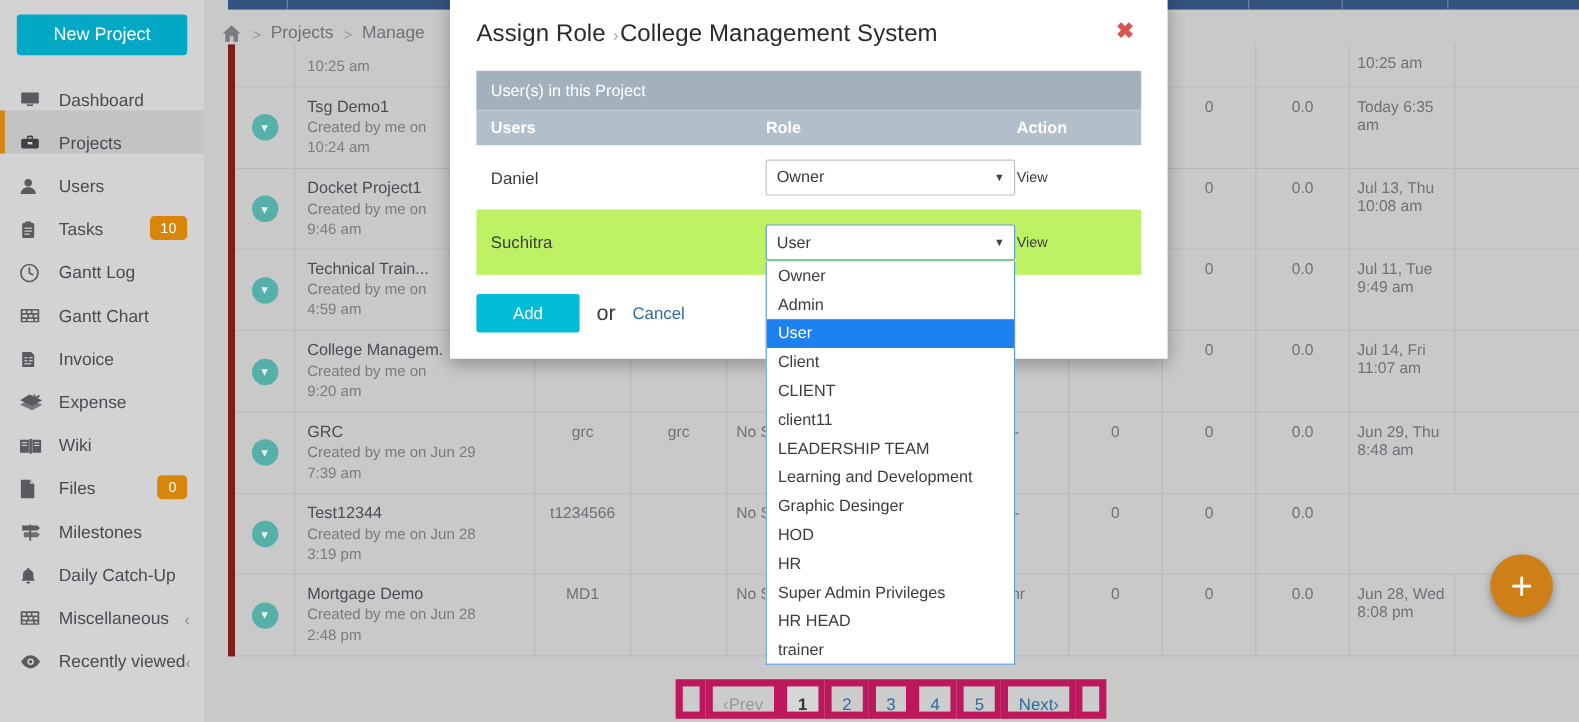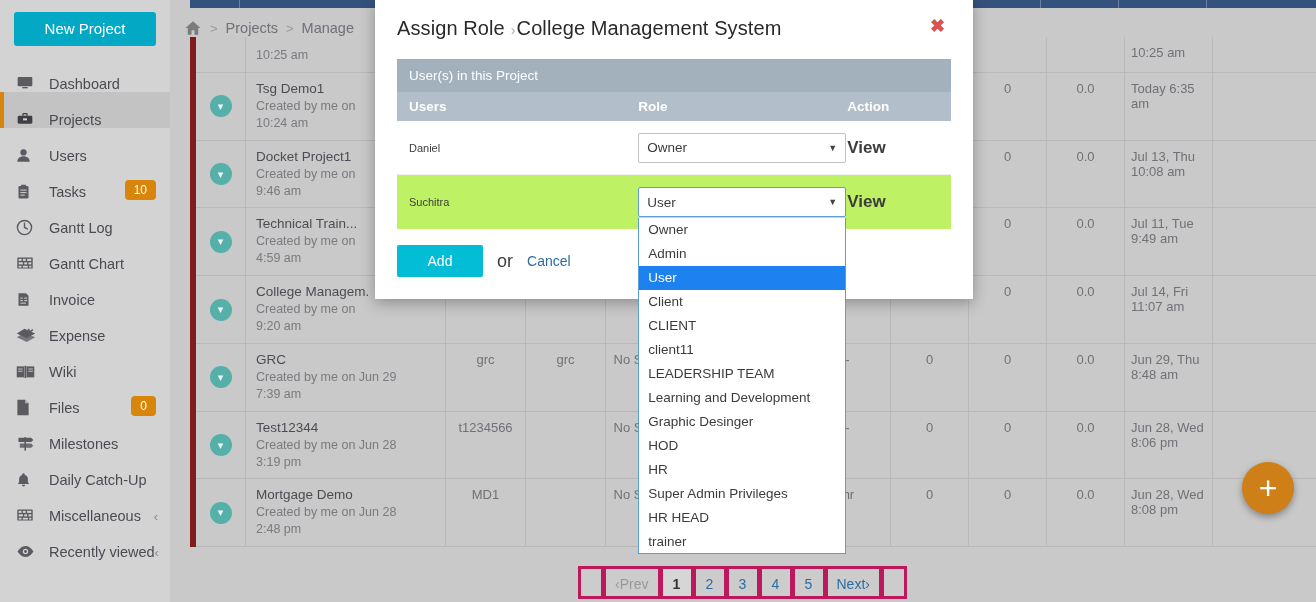--- a/index.html
+++ b/index.html
@@ -101,21 +101,21 @@
     display:flex; align-items:center; justify-content:center; font-size:11px;
   }
 
   
   #pagination {
     position: absolute; left: 0; right: 0; bottom: 0; height: 40px;
     display: flex; align-items: center; justify-content: center;
   }
   .pg {
     min-width: 34px; height: 33px; line-height: 31px; text-align:center;
-    border: 3px solid #be185d; margin-left: -1px; padding: 0 9px;
+    border: 6px solid #be185d; margin-left: -1px; padding: 0 9px;
     color: #2d6ca2; font-size: 14px; background: #cccccc; cursor: pointer;
   }
   .pg.blank { padding: 0; min-width: 26px; color: transparent; cursor: default;}
   .pg.cur { background: #d6d6d6; color: #333; font-weight: bold; }
   .pg.disabled { color: #999; cursor: default; }
 
   
   #fab {
     position: absolute; right: 22px; bottom: 88px; width: 52px; height: 52px;
     border-radius: 50%; background: #cf7f18; color: #fff;
@@ -150,22 +150,22 @@
   .mt-head {
     background: #b2bec9; color: #fff; font-size: 13.5px; font-weight: bold;
     display: flex; padding: 7px 12px;
   }
   .mt-row { display: flex; align-items: center; min-height: 54px; padding: 0 12px;
             border-bottom: 1px solid #eee; }
   .mt-row.hl { background: #bef264; border-bottom: none; }
   .col-users  { width: 250px; }
   .col-role   { width: 228px; }
   .col-action { width: 100px; }
-  .cell-user { font-size: 11px; color: #3c3c3c; }
-  .cell-view { font-size: 17px; color: #3c3c3c; cursor: pointer; font-weight: bold; }
+  .cell-user { font-size: 14px; color: #3c3c3c; }
+  .cell-view { font-size: 12px; color: #3c3c3c; cursor: pointer; }
 
   .sel {
     position: relative; width: 208px; height: 30px;
     border: 1px solid #c2c2c2; background: #fff; border-radius: 2px;
     font-size: 13.5px; color: #3c3c3c;
     display: flex; align-items: center; padding: 0 8px; cursor: pointer;
   }
   .sel.open { border-color: #5b9dd9; }
   .sel .caret { position:absolute; right: 8px; top: 50%; transform: translateY(-50%);
                 font-size: 9px; color: #444; }
@@ -344,21 +344,20 @@
             <div class="pname-sub">3:19 pm</div>
           </div>
           <div class="c-code">t1234566</div>
           <div class="c-code2"></div>
           <div class="c-sd">No Start Date</div>
           <div class="c-ed">No End Date</div>
           <div class="c-hrs">---</div>
           <div class="c-n1">0</div>
           <div class="c-n2">0</div>
           <div class="c-n3">0.0</div>
-          <div class="c-upd">Jun 28, Wed 8:06 pm</div>
         </div>
         <div class="prow">
           <div class="c-chk">
             <span class="chk-circle">▾</span>
           </div>
           <div class="c-name">
             <div class="pname-title">Mortgage Demo</div>
             <div class="pname-sub">Created by me on Jun 28</div>
             <div class="pname-sub">2:48 pm</div>
           </div>

